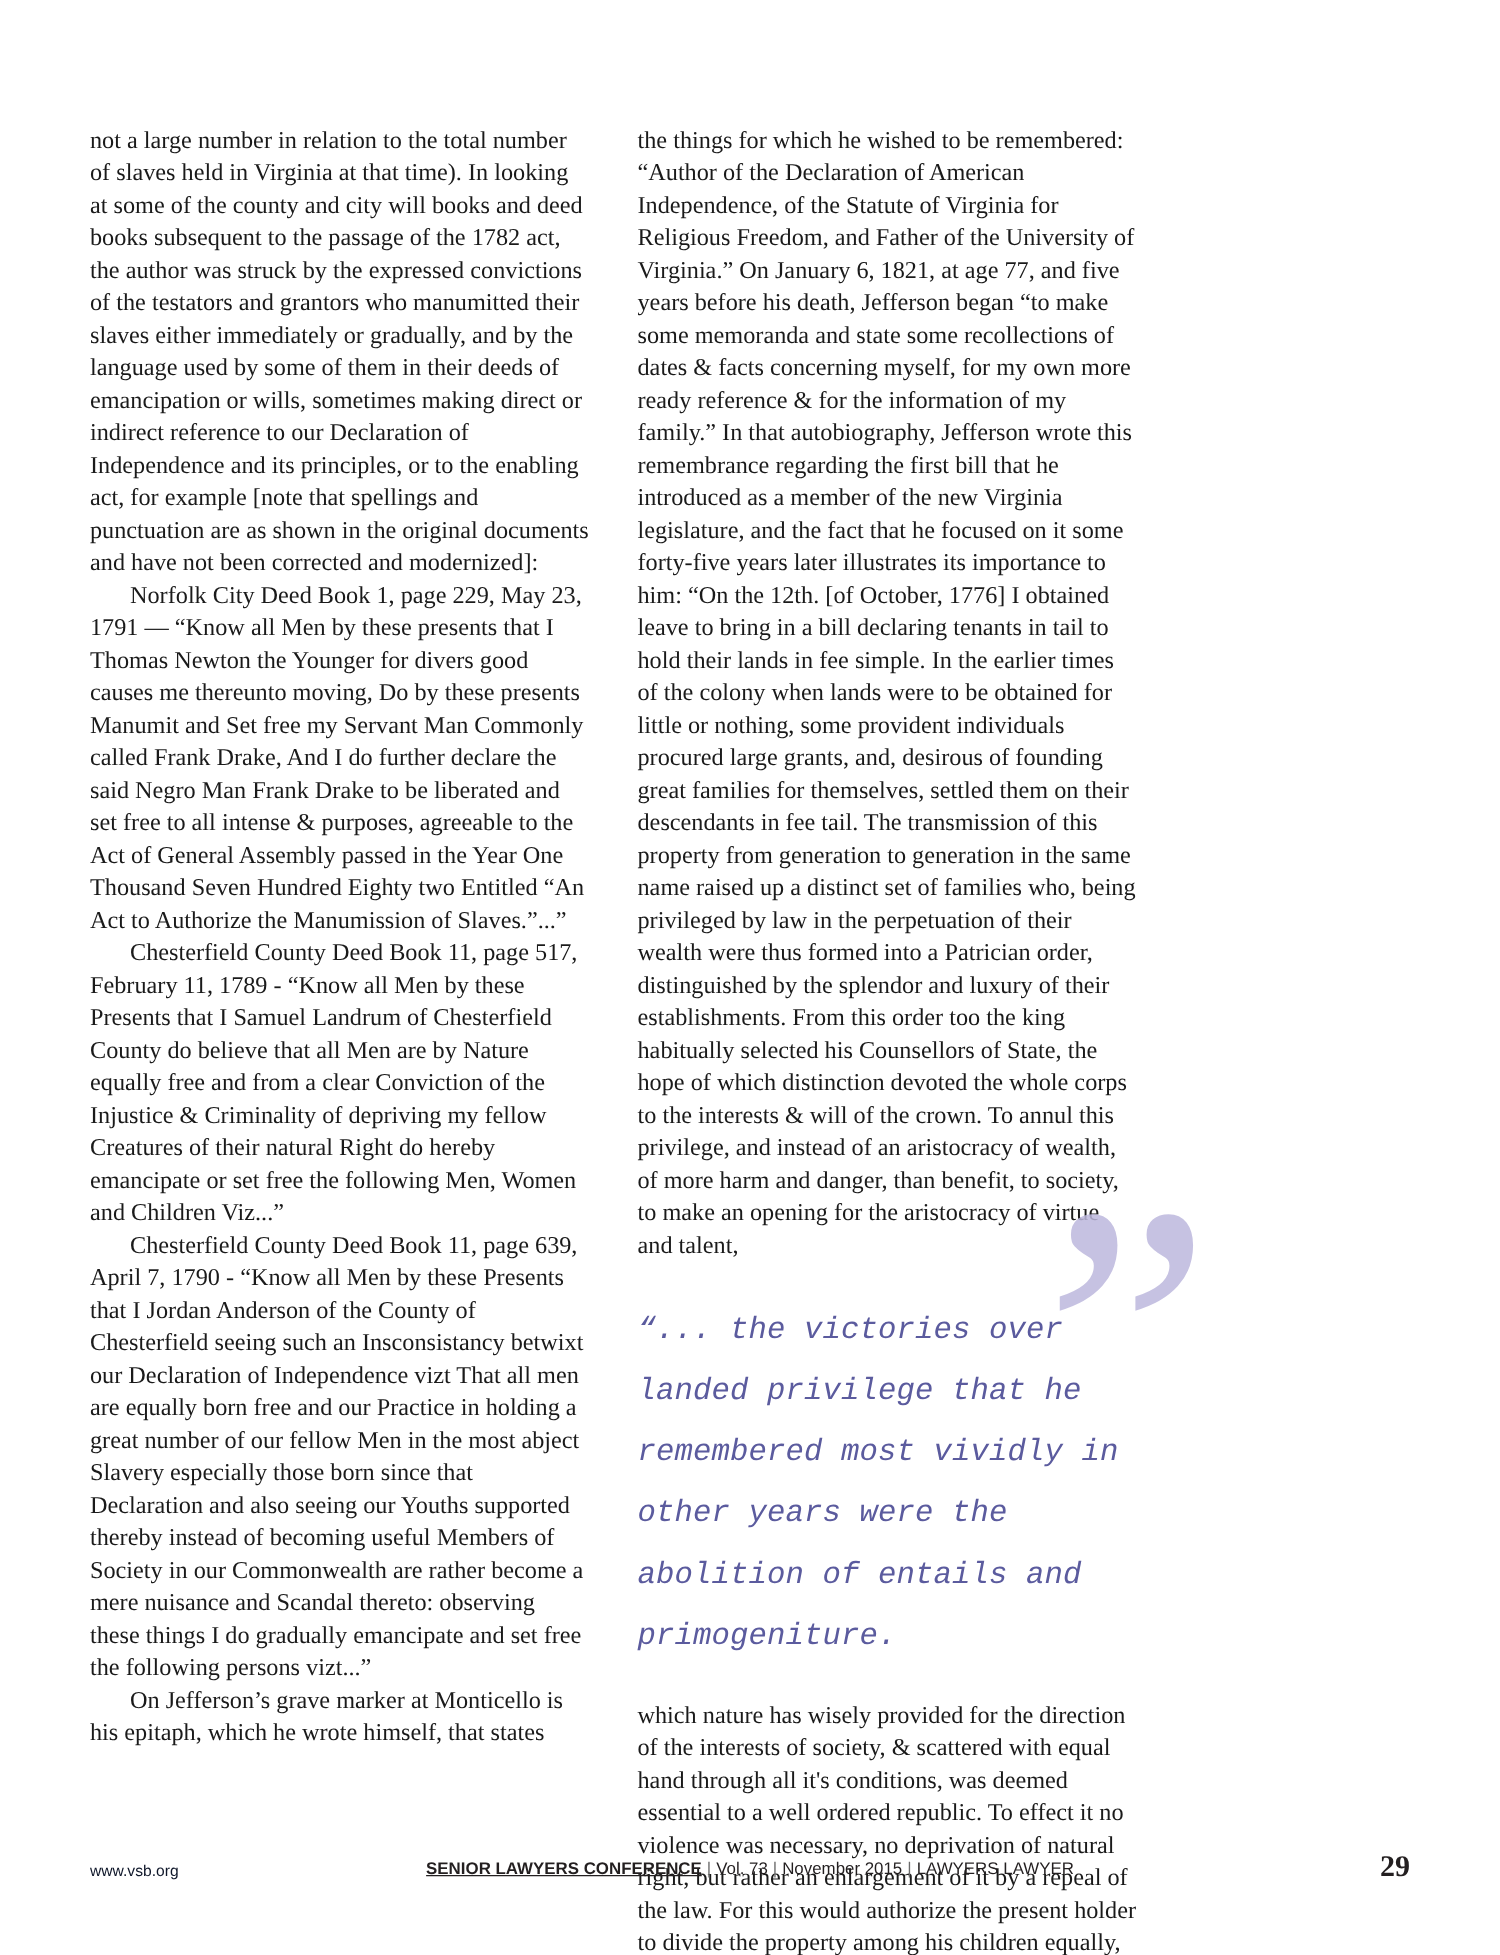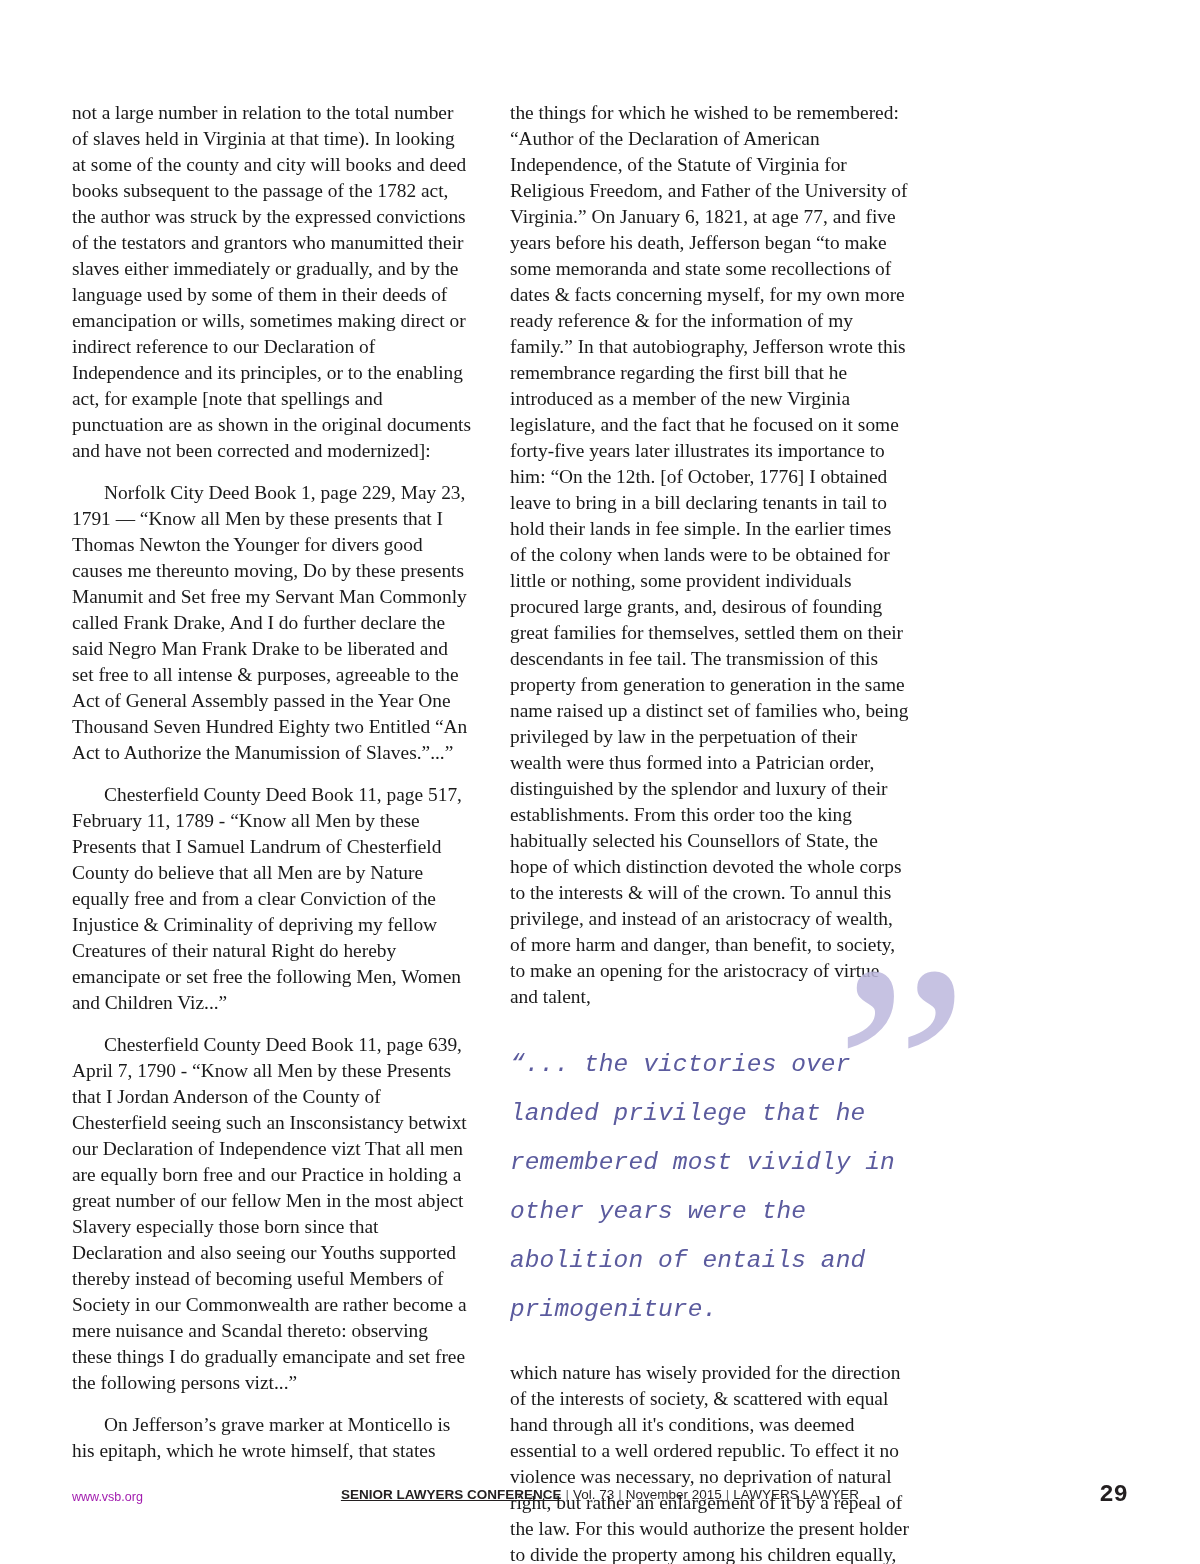--- a/index.html
+++ b/index.html
@@ -45,21 +45,21 @@
   .col-left { left: 0; }
   .col-right { left: 438px; }
 
   p {
     margin: 0;
     font-size: 19.4px;
     line-height: 26px;
     text-align: left;
     color: #1a1a1a;
   }
-  p.indent { text-indent: 32px; margin-top: 16px; }
+  p.indent { text-indent: 32px; }
 
   .pullquote-wrap {
     position: relative;
     margin: 30px 0 26px 0;
     min-height: 210px;
   }
   .pullquote {
     position: relative;
     z-index: 2;
     font-family: Liberation Mono, monospace;
@@ -89,39 +89,39 @@
     right: 0;
     bottom: 52px;
     height: 26px;
   }
   .footer-left {
     position: absolute;
     left: 72px;
     top: 4px;
     font-family: "Liberation Sans", sans-serif;
     font-size: 12.5px;
-    color: #a21caf;
+    color: #0f172a;
   }
   .footer-center {
     position: absolute;
     left: 0;
     right: 0;
     top: 1px;
     text-align: center;
     font-family: "Liberation Sans", sans-serif;
     font-size: 13.5px;
     color: #231f20;
   }
   .footer-center .strong { font-weight: bold; text-decoration: underline; }
   .footer-center .sep { padding: 0 4px; color: #6b6b6b; }
   .footer-page {
     position: absolute;
     right: 72px;
     top: -5px;
-    font-family: Liberation Mono, monospace;
+    font-family: Liberation Serif, serif;
     font-weight: bold;
     font-size: 24px;
     color: #231f20;
     margin-left: 43px;
   }
 </style>
 </head>
 <body>
 
 <div class="page">

